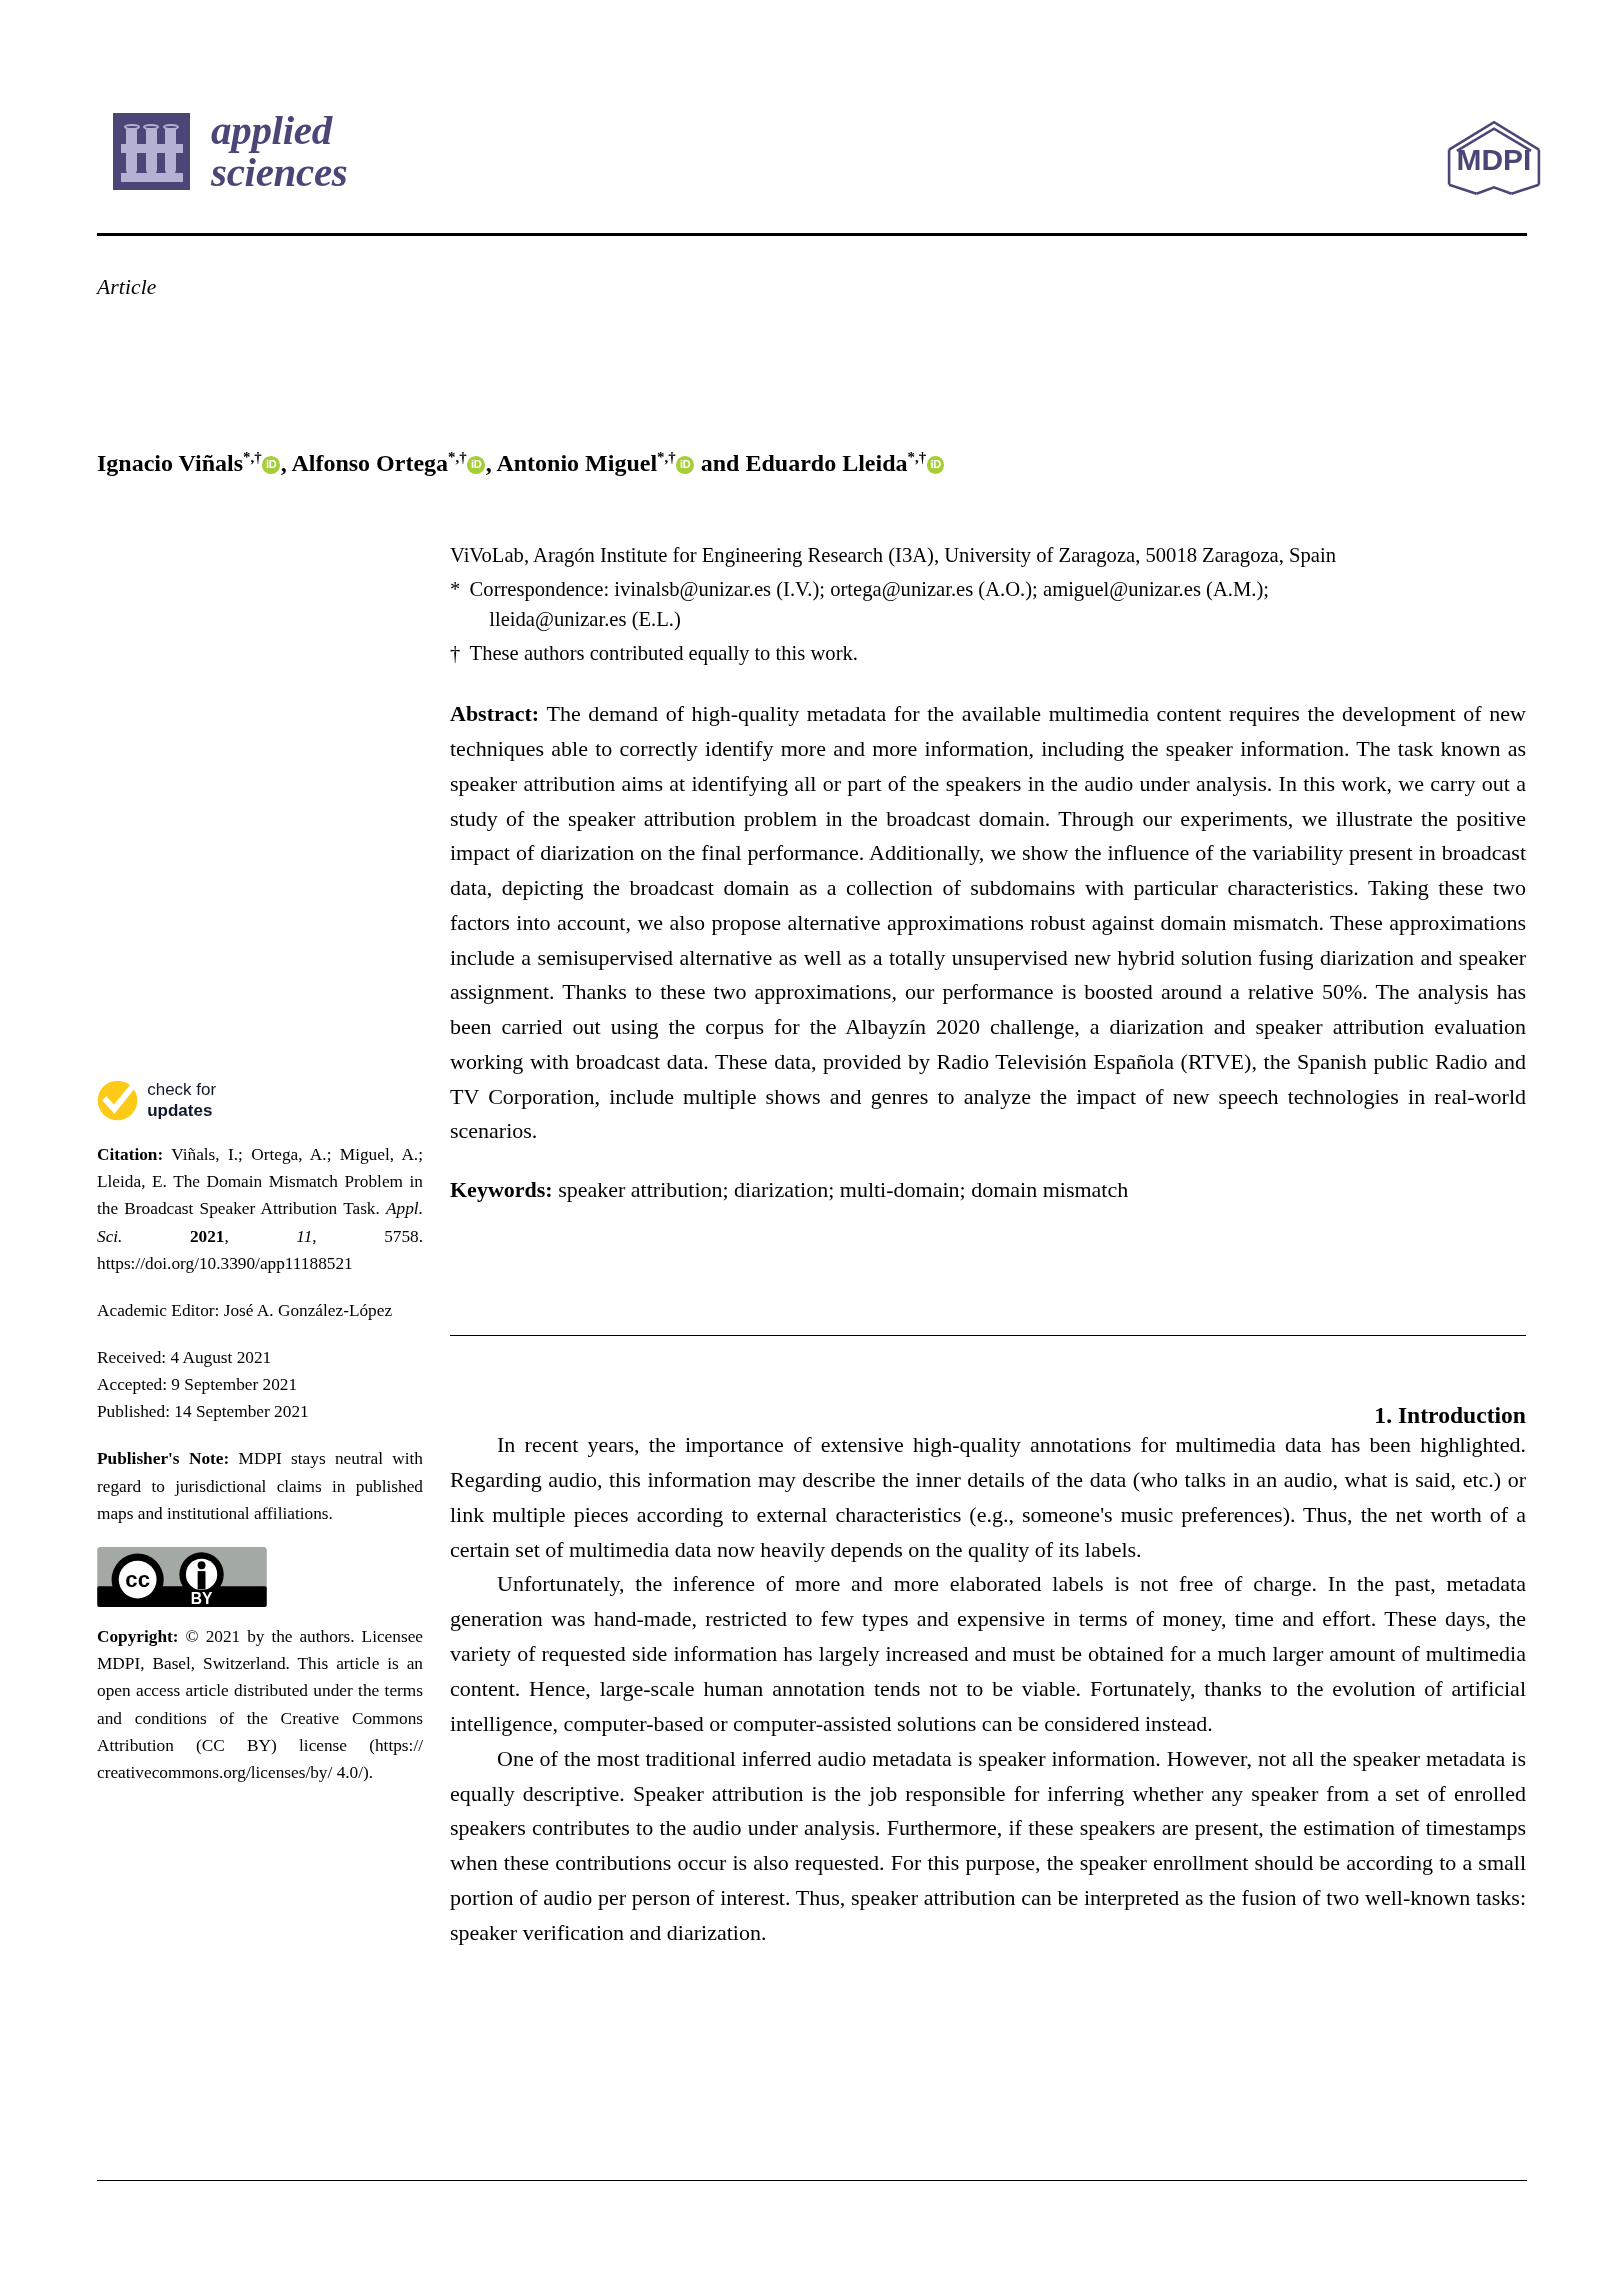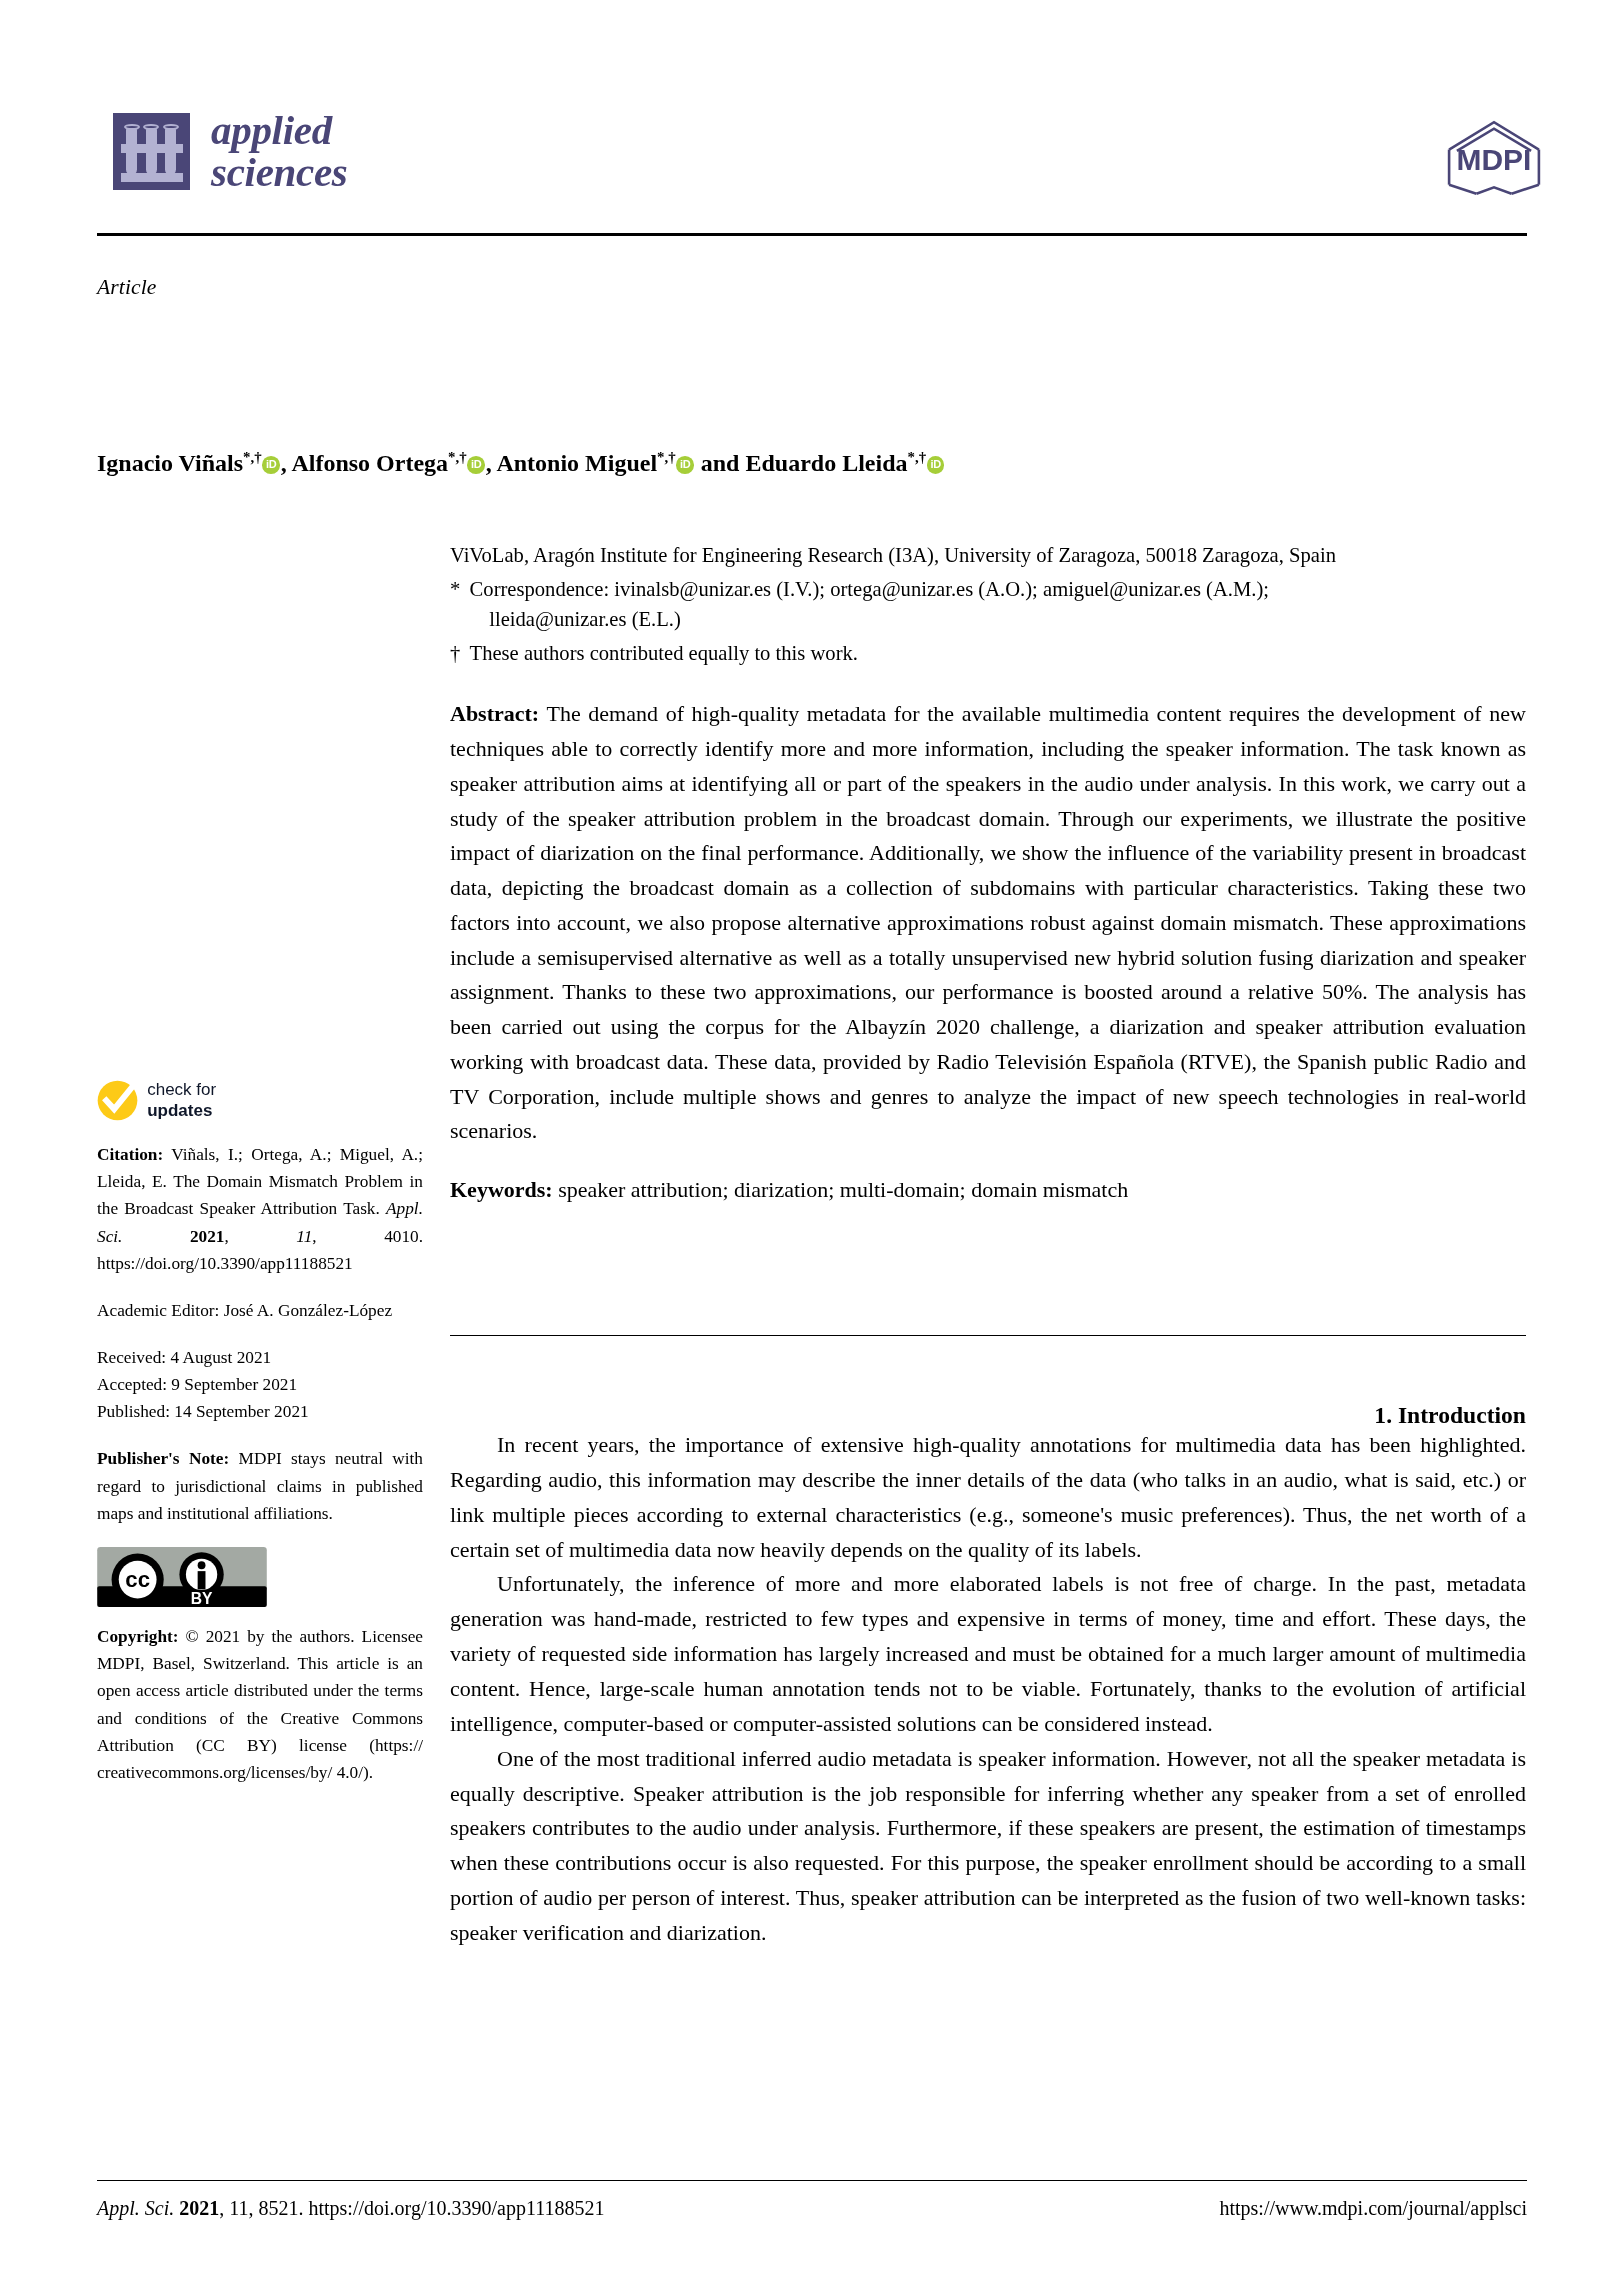--- a/index.html
+++ b/index.html
@@ -376,21 +376,21 @@
         <div class="b">updates</div>
       </div>
     </div>
 
     <div class="sb-block">
       <b>Citation:</b>
       <span>Viñals, I.; Ortega, A.; Miguel, A.; Lleida, E. The Domain Mismatch Problem in the Broadcast Speaker Attribution Task.</span>
       <i>Appl. Sci.</i>
       <b>2021</b>,
       <i>11</i>,
-      <span>4010</span>.
+      <span>5758</span>.
       <span>https://doi.org/10.3390/app11188521</span>
     </div>
 
     <div class="sb-block">Academic Editor: José A. González-López</div>
 
     <div class="sb-block">
       <div>Received: 4 August 2021</div>
       <div>Accepted: 9 September 2021</div>
       <div>Published: 14 September 2021</div>
     </div>
@@ -415,19 +415,15 @@
       </svg>
     </div>
 
     <div class="sb-block tight">
       <b>Copyright:</b>
       <span>© 2021 by the authors. Licensee MDPI, Basel, Switzerland. This article is an open access article distributed under the terms and conditions of the Creative Commons Attribution (CC BY) license (https:// creativecommons.org/licenses/by/ 4.0/).</span>
     </div>
   </div>
 
   <div class="rule-footer"></div>
-  <div class="footer">
-    <div><i>Appl. Sci.</i> <b>2021</b><span>, 11, 8521. https://doi.org/10.3390/app11188521</span></div>
-    <div>https://www.mdpi.com/journal/applsci</div>
-  </div>
 
 </div>
 
 
 </body></html>

